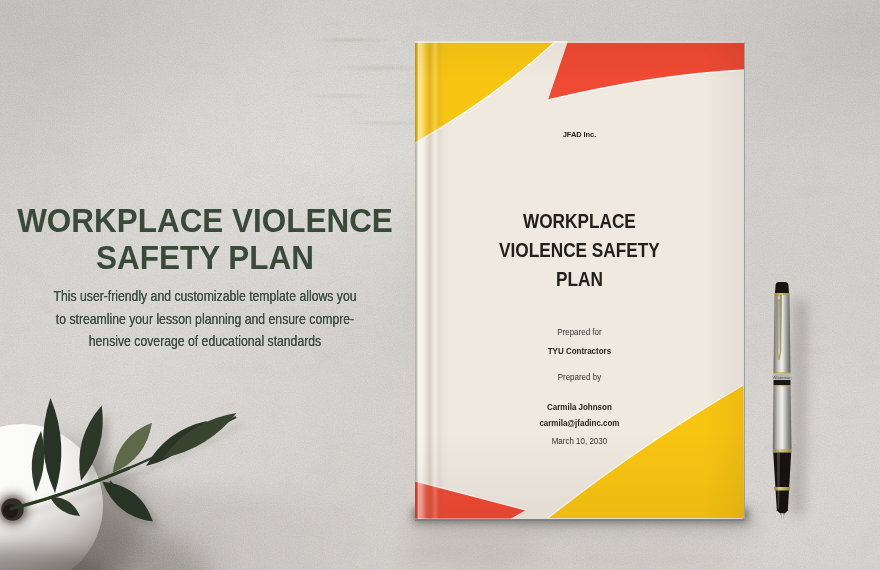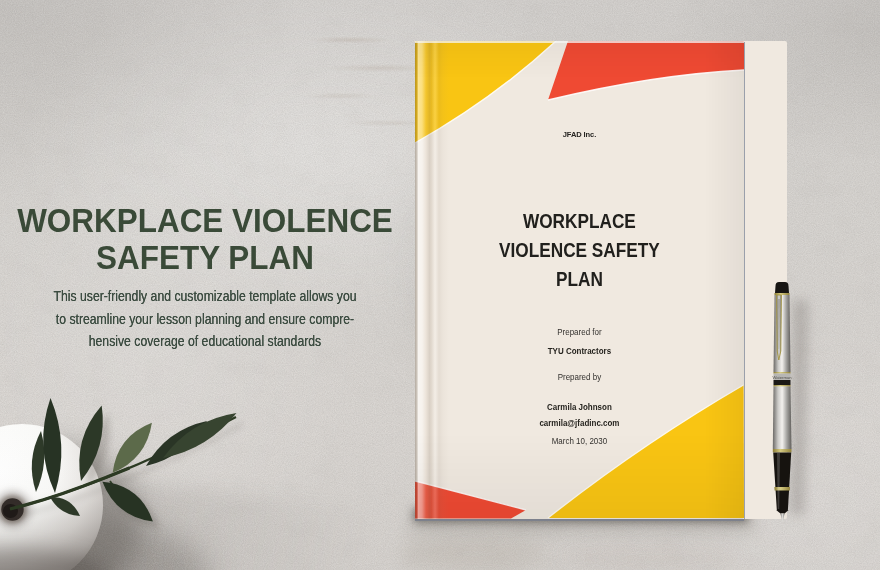--- a/index.html
+++ b/index.html
@@ -73,21 +73,21 @@
 
   <div class="abs" style="left:411px;top:510px;width:343px;height:22px;
     background:rgba(95,90,84,0.22);filter:blur(9px);"></div>
 
   <div class="abs" style="left:400px;top:536px;width:150px;height:36px;border-radius:50%;
     background:rgba(146,132,118,0.18);filter:blur(10px);"></div>
 
   <div class="abs" style="left:560px;top:545px;width:180px;height:26px;border-radius:50%;
     background:rgba(146,132,118,0.10);filter:blur(9px);"></div>
 
-  <div class="abs" style="left:415px;top:41px;width:372px;height:478px;
+  <div class="abs" style="left:415px;top:41px;width:329px;height:478px;
     background:#f0e9e0;border-radius:3px 2px 2px 2px;">
 
     <svg class="abs" style="left:0;top:0;" width="329" height="478" viewBox="0 0 329 478">
       <defs></defs>
 
       <path d="M0,0 L141,0 Q77.5,58.5 0,102 Z" fill="#f9c513"></path>
       <path d="M141,0 Q77.5,58.5 0,102" fill="none" stroke="rgba(255,255,255,0.9)" stroke-width="1.4"></path>
 
       <path d="M153,0 L329,0 L329,29 Q239,33.6 133,59 Z" fill="#ef4a33"></path>
       <path d="M329,29 Q239,33.6 133,59" fill="none" stroke="rgba(255,255,255,0.9)" stroke-width="1.4"></path>

